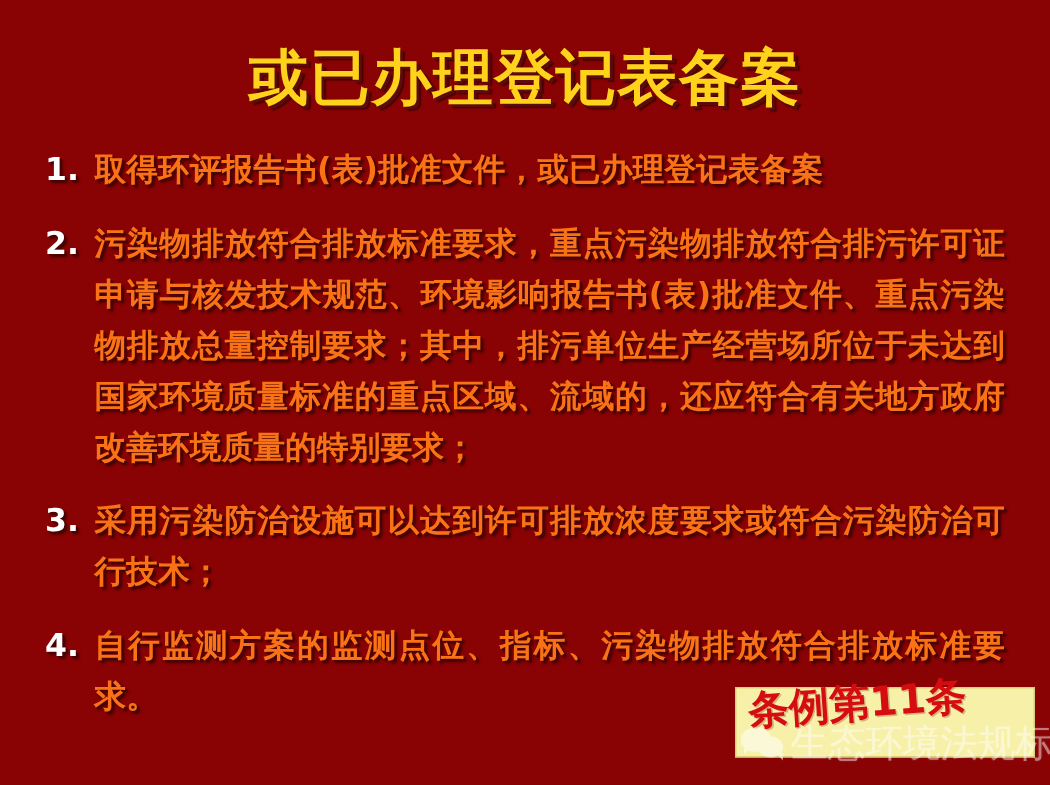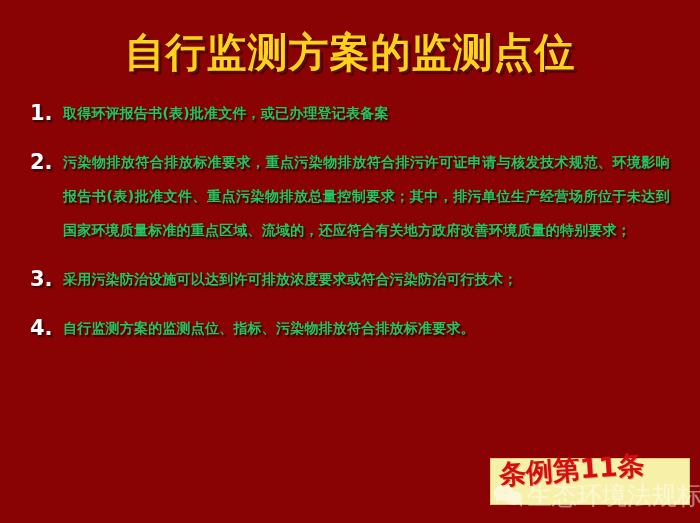--- a/index.html
+++ b/index.html
@@ -61,24 +61,24 @@
     width: 33px;
     font-size: 21px;
     line-height: 34px;
     font-weight: 700;
     color: #ffffff;
     text-align: left;
     text-shadow: 1.5px 1.5px 0 #4a0303, 2px 2px 2px rgba(30,0,0,0.7);
   }
   .text {
     flex: 1 1 auto;
-    font-size: 14px;
+    font-size: 21px;
     line-height: 34px;
     font-weight: 700;
-    color: #22c55e;
+    color: #f97316;
     text-align: justify;
     text-justify: inter-ideograph;
     letter-spacing: 0.2px;
     text-shadow: 1.5px 1.5px 0 #4a0303, 2px 2px 2px rgba(30,0,0,0.7);
   }
   .text.nowrap-pad { text-align: left; }
 
   
   .badge-box {
     position: absolute;
@@ -162,21 +162,21 @@
     white-space: nowrap;
     text-shadow: 0 0 1px rgba(255,255,255,0.5);
   }
 </style>
 </head>
 <body>
 
 <div class="slide">
 
   <div class="title-wrap">
-    <span class="title">自行监测方案的监测点位</span>
+    <span class="title">或已办理登记表备案</span>
   </div>
 
   <div class="list">
 
     <div class="item">
       <div class="num">1.</div>
       <div class="text nowrap-pad">取得环评报告书(表)批准文件，或已办理登记表备案</div>
     </div>
 
     <div class="item">

